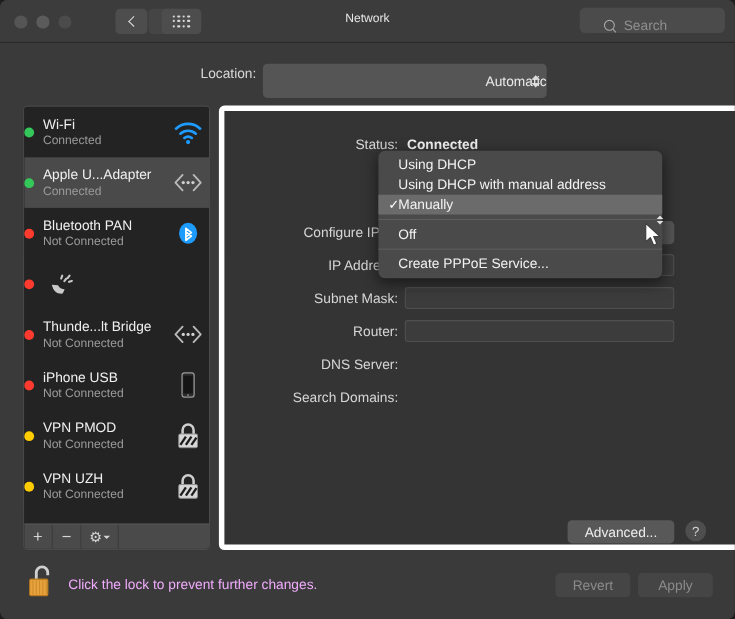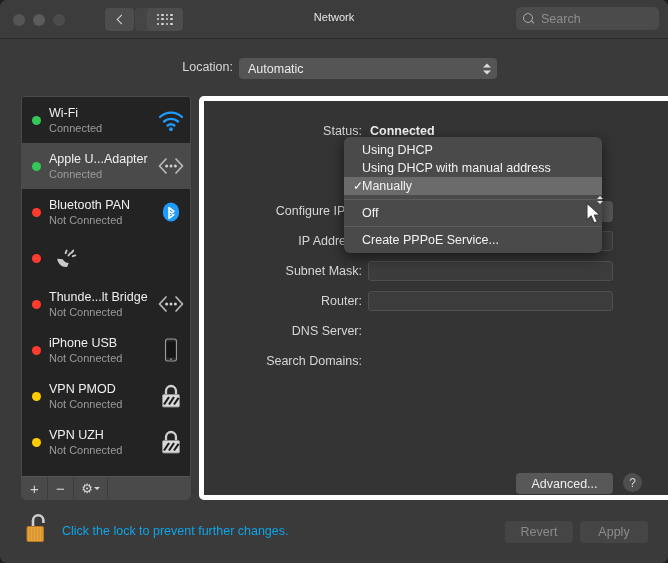--- a/index.html
+++ b/index.html
@@ -47,23 +47,23 @@
   }
   #grid-dots { display: grid; grid-template-columns: repeat(4, 3px); grid-template-rows: repeat(3, 3px); gap: 1.5px; }
   #grid-dots i { width: 2.4px; height: 2.4px; background: #d9d9d9; border-radius: 50%; display: block; }
 
   #win-title {
     position: absolute; left: 0; top: 11px; width: 668px;
     text-align: center; color: #e6e6e6; font-size: 11px;
   }
 
   #search-field {
-    position: absolute; right: 9px; top: 7px; width: 143px; height: 23px;
+    position: absolute; right: 9px; top: 7px; width: 132px; height: 23px;
     background: #4b4b4b; border-radius: 5px;
-    display: flex; align-items: center; padding-left: 7px;
+    display: flex; align-items: flex-end; padding-left: 22px;
   }
   #search-icon { width: 12px; height: 12px; position: relative; flex: 0 0 auto; }
   #search-icon::before {
     content: ""; position: absolute; left: 0; top: 0; width: 8px; height: 8px;
     border: 1.4px solid #a9a9a9; border-radius: 50%;
   }
   #search-icon::after {
     content: ""; position: absolute; left: 7.5px; top: 7.5px; width: 4px; height: 1.4px;
     background: #a9a9a9; transform: rotate(45deg); transform-origin: left center;
   }
@@ -71,44 +71,44 @@
 
   
   #location-row {
     position: absolute; left: 0; top: 58px; width: 668px; height: 22px;
   }
   #location-label {
     position: absolute; left: 173px; top: 2px; width: 60px;
     text-align: right; color: #d8d8d8; font-size: 12.5px;
   }
   #location-select {
-    position: absolute; left: 239px; top: 0px; width: 258px; height: 21px;
+    position: absolute; left: 239px; top: 0px; width: 258px; height: 31px;
     background: #555555; border-radius: 4px;
-    display: flex; align-items: center;
+    display: flex; align-items: center; justify-content: flex-end;
   }
   #location-value { color: #eaeaea; font-size: 12.5px; margin-left: 9px; }
   .stepper-arrows {
     position: absolute; right: 6px; top: 50%; transform: translateY(-50%);
     display: flex; flex-direction: column; gap: 3px; align-items: center;
   }
   .stepper-arrows .up, .stepper-arrows .dn {
     width: 0; height: 0; border-left: 4px solid transparent; border-right: 4px solid transparent;
   }
   .stepper-arrows .up { border-bottom: 4.5px solid #dcdcdc; }
   .stepper-arrows .dn { border-top: 4.5px solid #dcdcdc; }
 
   
   #sidebar {
     position: absolute; left: 21px; top: 96px; width: 170px; height: 404px;
     background: #232323; border: 1px solid #4a4a4a; border-radius: 4px;
     overflow: hidden;
   }
   #service-list { position: absolute; left: 0; top: 0; width: 170px; height: 381px; background: #232323; }
   .svc {
-    position: relative; height: 46px; padding-left: 10px;
+    position: relative; height: 46px; 
     display: flex; align-items: center;
   }
   .svc.selected { background: #4a4a4a; }
   .svc .dot { width: 9px; height: 9px; border-radius: 50%; flex: 0 0 auto; margin-right: 8px; }
   .svc .texts { flex: 1 1 auto; min-width: 0; }
   .svc .name { color: #f0f0f0; font-size: 12.5px; line-height: 15px; white-space: nowrap; }
   .svc .state { color: #9b9b9b; font-size: 11px; line-height: 14px; white-space: nowrap; }
   .svc .svcicon { width: 34px; flex: 0 0 auto; display: flex; align-items: center; justify-content: center; margin-right: 4px; }
 
   
@@ -178,21 +178,21 @@
   }
   #popup-arrows .up { width: 0; height: 0; border-left: 3px solid transparent; border-right: 3px solid transparent; border-bottom: 3.5px solid #e0e0e0; }
   #popup-arrows .dn { width: 0; height: 0; border-left: 3px solid transparent; border-right: 3px solid transparent; border-top: 3.5px solid #e0e0e0; }
 
   
   #cursor { position: absolute; left: 586px; top: 202px; z-index: 60; }
 
   
   #lock-area { position: absolute; left: 24px; top: 512px; }
   #lock-text {
-    position: absolute; left: 62px; top: 524px; color: #0ea5e9; font-size: 12.5px;
+    position: absolute; left: 62px; top: 524px; color: #f0abfc; font-size: 12.5px;
   }
   .botbtn {
     position: absolute; top: 521px; height: 22px; border-radius: 4px;
     background: #454545; color: #8b8b8b; font-size: 12.5px;
     display: flex; align-items: center; justify-content: center;
   }
   #revert-btn { left: 505px; width: 68px; }
   #apply-btn  { left: 580px; width: 68px; }
 </style>
 </head>

